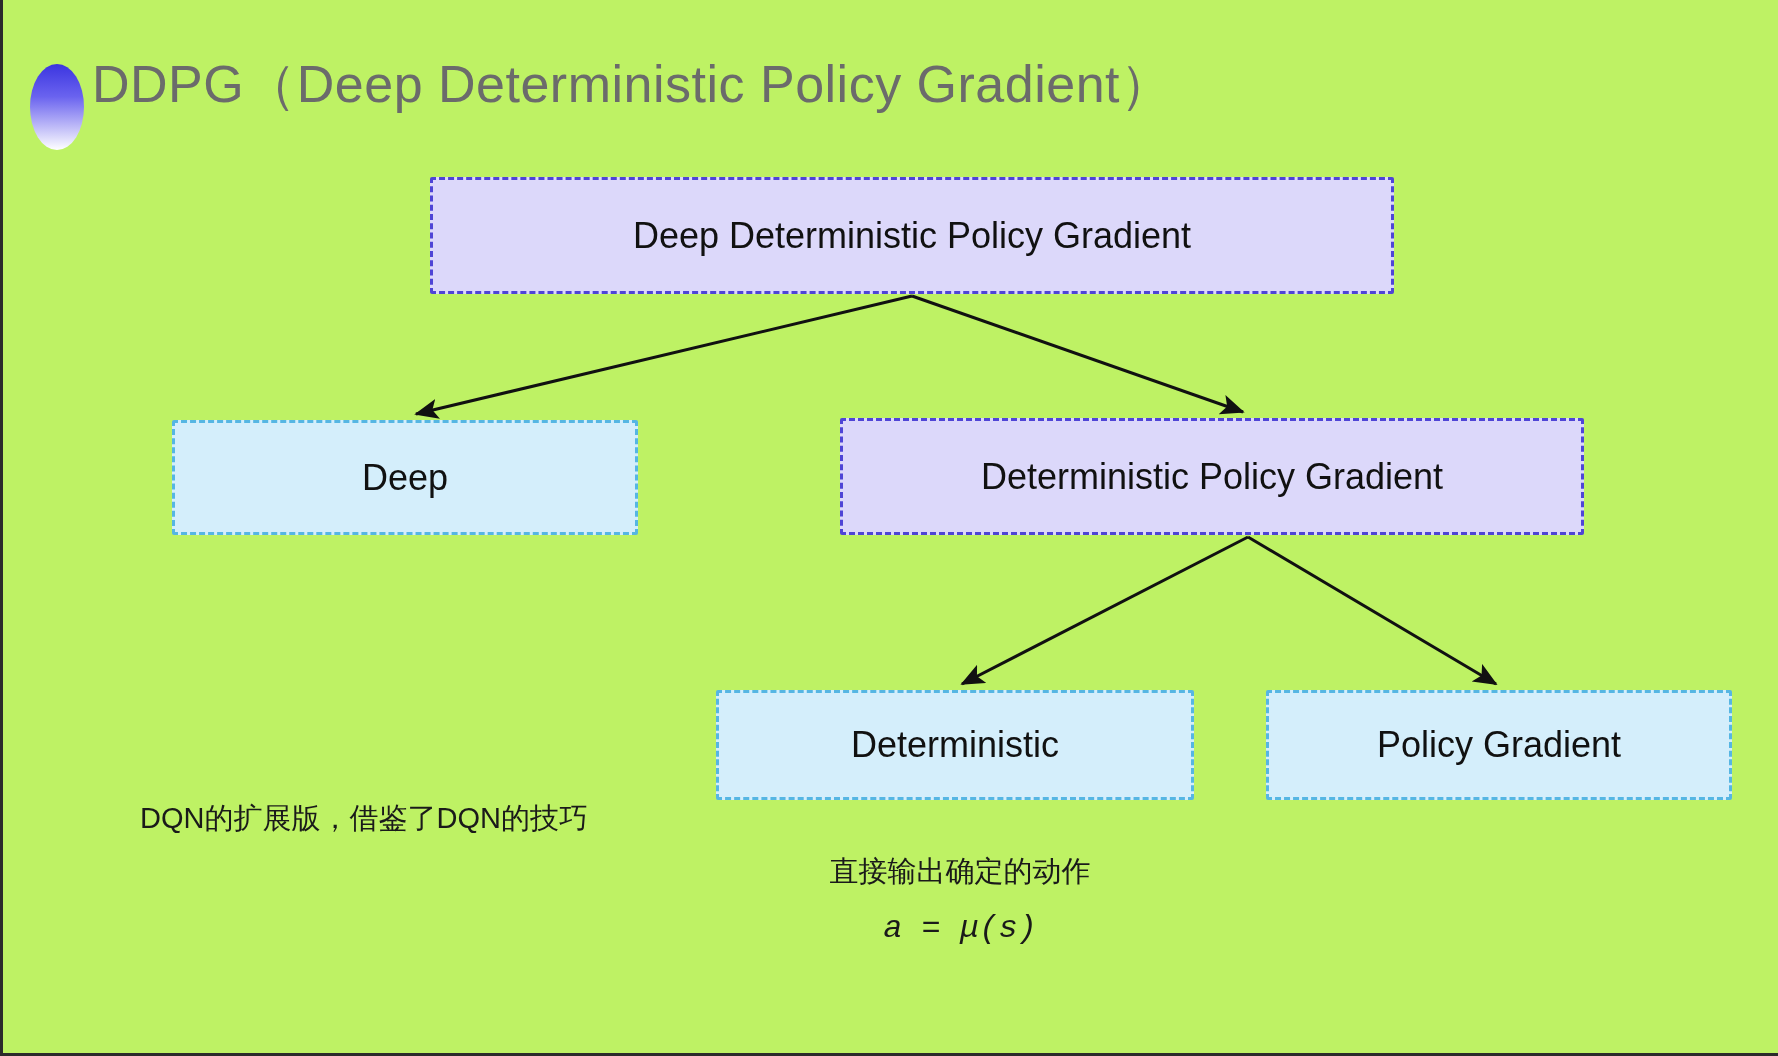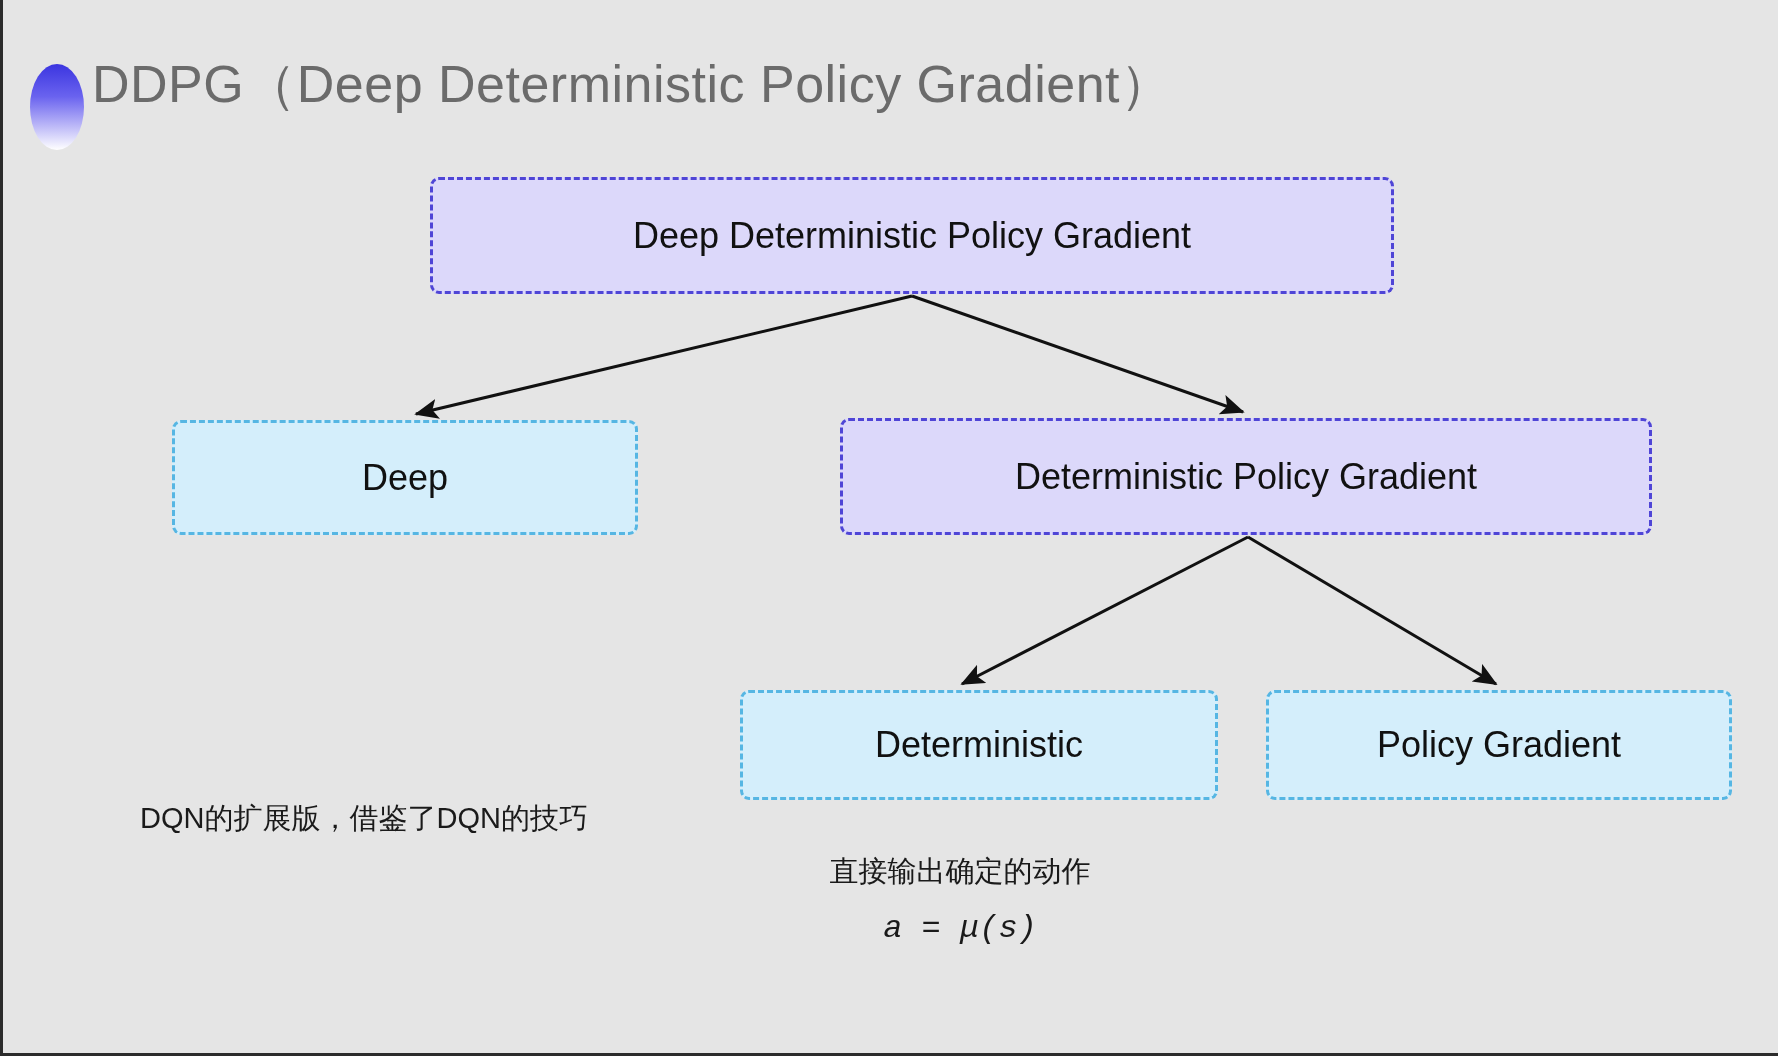--- a/index.html
+++ b/index.html
@@ -4,21 +4,21 @@
 <style>
   html, body {
     margin: 0;
     padding: 0;
     background: #ffffff;
   }
   #slide {
     position: relative;
     width: 1778px;
     height: 1056px;
-    background: #e5e5e5;
+    background: #bef264;
     overflow: hidden;
     font-family: "Liberation Sans", sans-serif;
     box-sizing: border-box;
   }
   
   .frame-edge-left {
     position: absolute;
     left: 0; top: 0;
     width: 3px; height: 1056px;
     background: #2b2b2b;
@@ -57,21 +57,21 @@
     font-weight: 400;
   }
 
   
   .node {
     position: absolute;
     box-sizing: border-box;
     display: flex;
     align-items: center;
     justify-content: center;
-    border-radius: 9px;
+    border-radius: 2px;
     text-align: center;
     color: #000000;
     z-index: 3;
   }
   .node-purple {
     background: #dcd8fa;
     border: 3px dashed #4f45d6;
   }
   .node-cyan {
     background: #d4eefb;
@@ -80,22 +80,22 @@
   .node-label {
     font-size: 36px;
     line-height: 1.1;
     font-weight: 400;
     color: #111111;
     white-space: nowrap;
   }
 
   #node-root      { left: 430px; top: 177px;  width: 964px; height: 117px; }
   #node-deep      { left: 172px; top: 420px;  width: 466px; height: 115px; }
-  #node-dpg       { left: 840px; top: 418px;  width: 812px; height: 117px; justify-content: center; }
-  #node-det       { left: 716px; top: 690px;  width: 478px; height: 110px; margin-left: 24px; }
+  #node-dpg       { left: 840px; top: 418px;  width: 744px; height: 117px; justify-content: center; }
+  #node-det       { left: 716px; top: 690px;  width: 478px; height: 110px; }
   #node-pg        { left: 1266px; top: 690px; width: 466px; height: 110px; align-items: center; }
 
   
   #connectors {
     position: absolute;
     left: 0; top: 0;
     width: 1778px;
     height: 1056px;
     z-index: 1;
     pointer-events: none;

